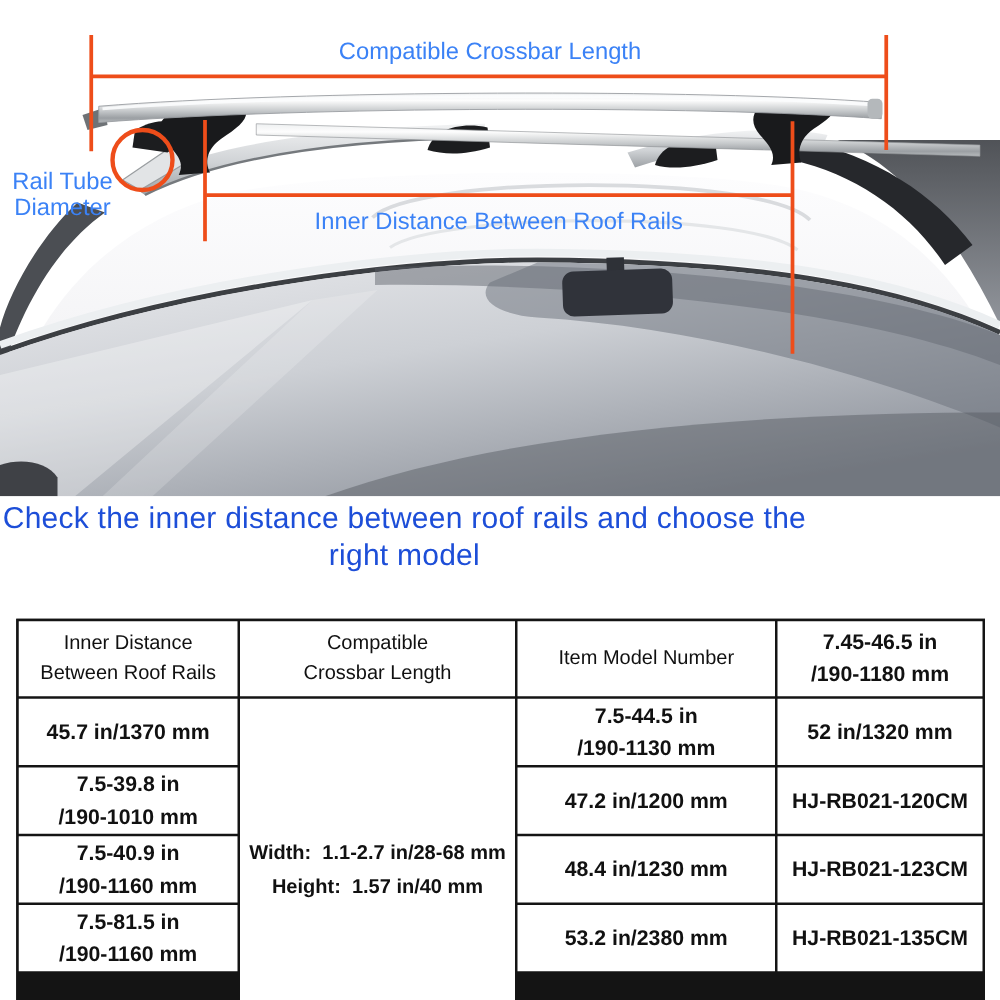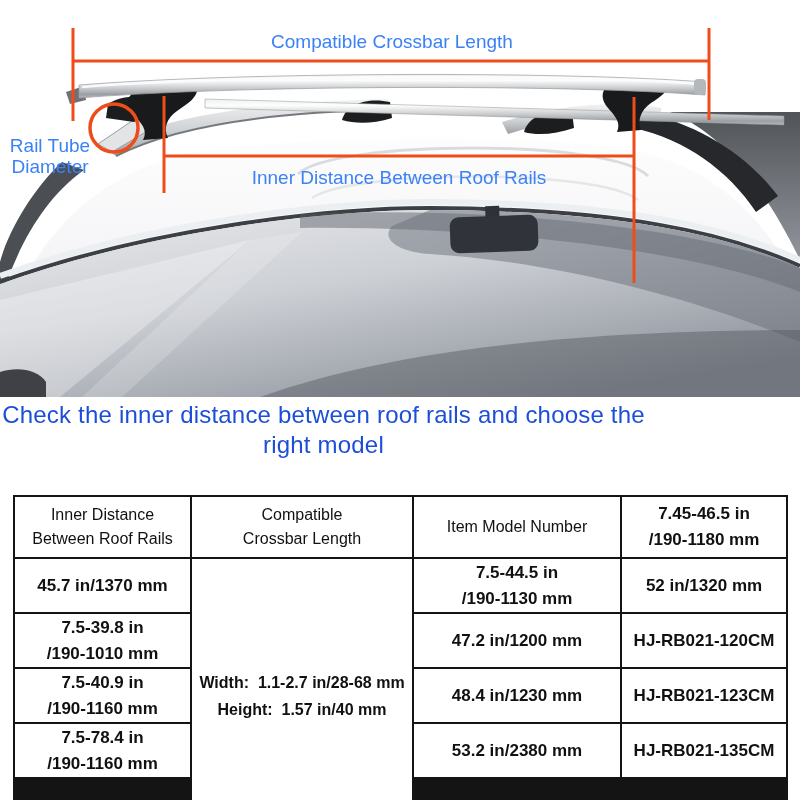--- a/index.html
+++ b/index.html
@@ -197,21 +197,21 @@
       <span>/190-1160 mm</span>
     </div>
     <div class="cell bcell">
       <span>48.4 in/1230 mm</span>
     </div>
     <div class="cell bcell">
       <span>HJ-RB021-123CM</span>
     </div>
 
     <div class="cell bcell">
-      <span>7.5-78.4 in</span>
+      <span>7.5-81.5 in</span>
       <span>/190-1160 mm</span>
     </div>
     <div class="cell bcell">
       <span>53.2 in/2380 mm</span>
     </div>
     <div class="cell bcell">
       <span>HJ-RB021-135CM</span>
     </div>
   </div>
 

